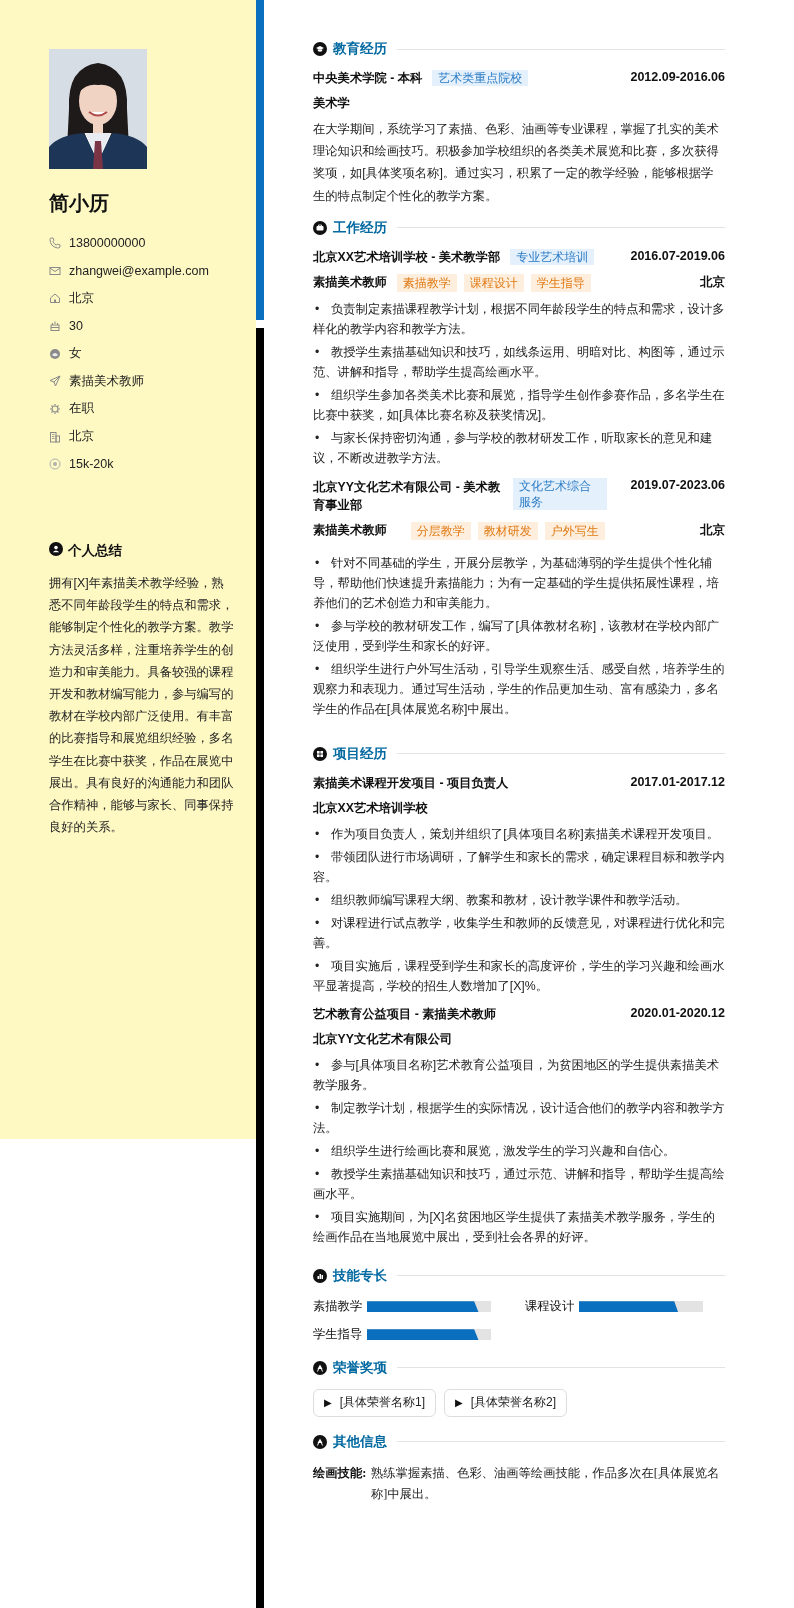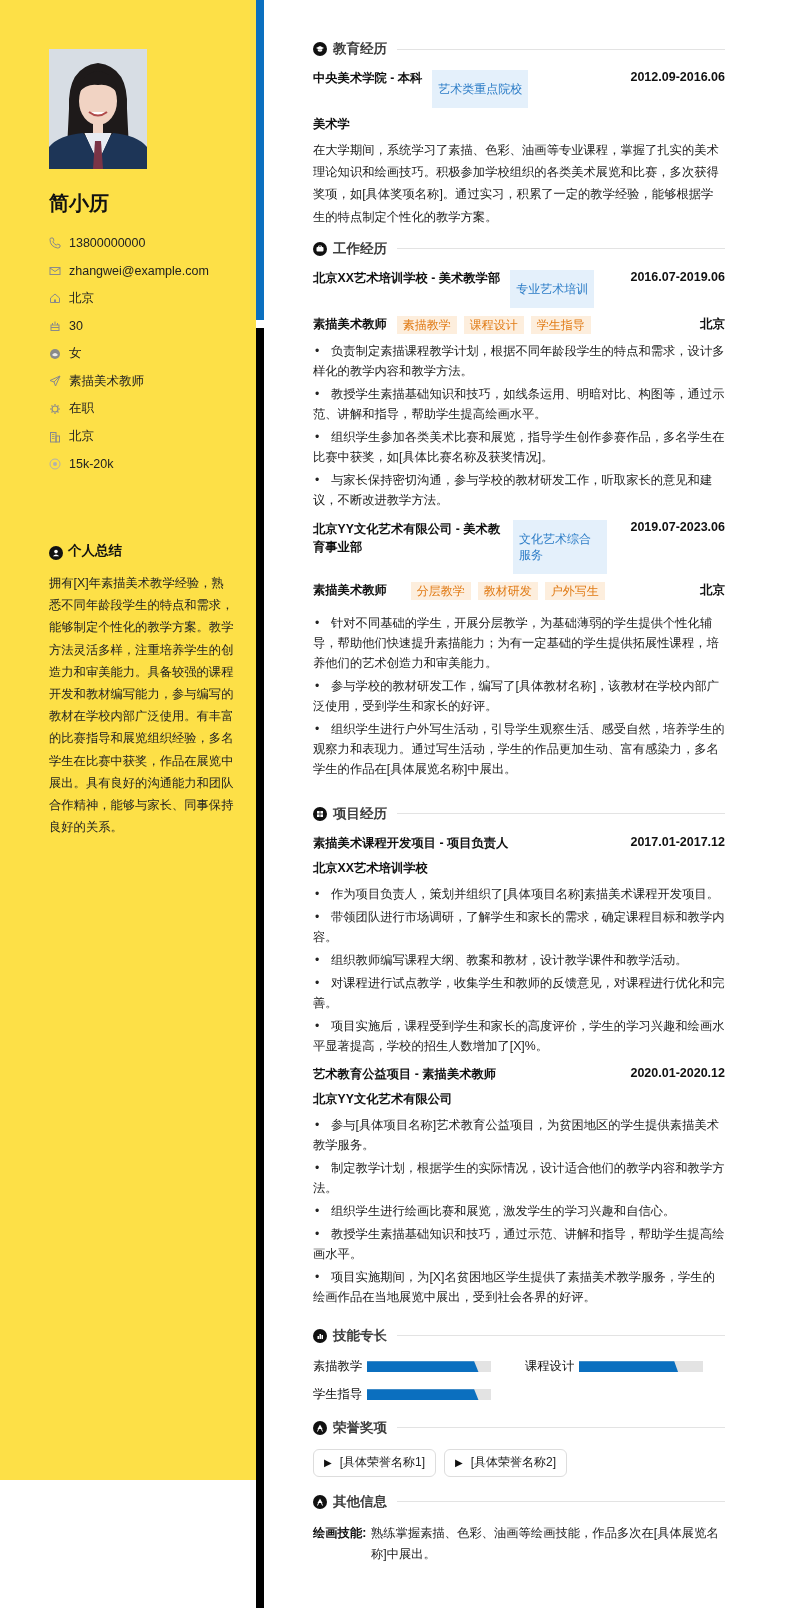--- a/index.html
+++ b/index.html
@@ -1,65 +1,65 @@
 <!DOCTYPE html>
 <html><head>
 <meta charset="utf-8">
 <style>
   * { box-sizing: border-box; margin: 0; padding: 0; }
   html, body { width: 794px; height: 1608px; background: #ffffff; overflow: hidden; }
   body { font-family: "Liberation Sans", "DejaVu Sans", sans-serif; color: #222; position: relative; }
 
-  .sidebar { position: absolute; left: 0; top: 0; width: 256px; height: 1480px; background: #fde047; }
+  .sidebar { position: absolute; left: 0; top: 0; width: 256px; height: 1139px; background: #fef9c3; }
   .divider-blue { position: absolute; left: 256px; top: 0; width: 8px; height: 320px; background: #0b6fbf; }
   .divider-black { position: absolute; left: 256px; top: 328px; width: 8px; height: 1280px; background: #000; }
 
   .photo { position: absolute; left: 49px; top: 49px; width: 98px; height: 120px; background: #d7dde4; overflow: hidden; }
   .photo svg { display: block; }
 
   .name { position: absolute; left: 49px; top: 190px; font-size: 20px; font-weight: bold; color: #111; }
 
   .info-list { position: absolute; left: 49px; top: 229px; }
   .info-item { display: flex; align-items: center; height: 27.7px; font-size: 12.5px; color: #222; }
   .info-icon { width: 12px; height: 12px; margin-right: 8px; color: #8a8a8a; display: inline-flex; align-items: center; justify-content: center; }
   .info-icon svg { width: 12px; height: 12px; }
 
-  .summary-title { position: absolute; left: 49px; top: 542px; display: flex; align-items: flex-end; font-size: 13.5px; font-weight: bold; color: #111; }
+  .summary-title { position: absolute; left: 49px; top: 542px; display: flex; align-items: flex-start; font-size: 13.5px; font-weight: bold; color: #111; }
   .summary-title .sec-icon { margin-right: 5px; }
   .summary-text { position: absolute; left: 49px; top: 572px; width: 185px; font-size: 12.3px; line-height: 22.2px; color: #222; }
 
   .main { position: absolute; left: 313px; top: 38px; width: 412px; }
   .sec-head { display: flex; align-items: center; height: 22px; margin-bottom: 10px; }
   .sec-icon { width: 14px; height: 14px; border-radius: 50%; background: #111; display: inline-flex; align-items: center; justify-content: center; flex-shrink: 0; }
   .sec-icon svg { width: 10px; height: 10px; }
-  .sec-title { font-size: 13.5px; font-weight: bold; color: #404040; margin-left: 6px; white-space: nowrap; }
+  .sec-title { font-size: 13.5px; font-weight: bold; color: #0369a1; margin-left: 6px; white-space: nowrap; }
   .sec-line { flex: 1; height: 1px; background: #e3e3e3; margin-left: 10px; }
 
   .row { display: flex; justify-content: space-between; align-items: flex-start; font-size: 12.3px; }
   .row-left { display: flex; align-items: flex-start; }
   .bold { font-weight: bold; color: #111; }
   .date { font-weight: bold; color: #111; font-size: 12.5px; white-space: nowrap; }
-  .tag-blue { background: #e4f0fb; color: #2a7bc6; font-size: 12px; padding: 11px 6px; margin-left: 10px; line-height: 16px; }
+  .tag-blue { background: #e4f0fb; color: #2a7bc6; font-size: 12px; padding: 0 6px; margin-left: 10px; line-height: 16px; }
   .tag-orange { background: #fdeedd; color: #e07a14; font-size: 12px; padding: 1px 6px; margin-left: 7px; line-height: 16px; }
   .para { font-size: 12.3px; line-height: 22.2px; color: #222; }
   .bullets { list-style: none; font-size: 12.3px; line-height: 20px; color: #222; }
   .bullets li { margin-bottom: 3px; }
   .bullets li::before { content: "•"; display: inline-block; width: 16px; padding-left: 2px; }
 
   .skills { display: grid; grid-template-columns: 212px 200px; row-gap: 8px; margin-top: 4px; }
   .skill { display: flex; align-items: center; font-size: 12.3px; height: 20px; }
   .skill-label { width: 54px; color: #111; }
   .skill-track { width: 124px; height: 11px; background: #e3e3e3; position: relative; overflow: hidden; }
   .skill-fill { position: absolute; left: 0; top: 0; height: 11px; background: #0b6fbf; clip-path: polygon(0 0, 96% 0, 100% 100%, 0 100%); }
 
   .honors { display: flex; gap: 8px; margin-top: 2px; }
   .honor { display: flex; align-items: center; border: 1px solid #ddd; border-radius: 6px; height: 28px; padding: 0 10px; font-size: 12px; color: #222; background: #fff; }
   .honor .tri { font-size: 10px; margin-right: 8px; color: #111; }
 
-  .other-row { display: flex; font-size: 12.3px; line-height: 21px; }
+  .other-row { display: flex; font-size: 12.3px; line-height: 21px; font-family: Liberation Serif, serif; }
   .other-label { font-weight: bold; width: 58px; flex-shrink: 0; color: #111; }
 </style>
 </head>
 <body>
 
 <div class="sidebar">
   <div class="photo">
     <svg width="98" height="120" viewBox="0 0 98 120">
       <rect width="98" height="120" fill="#d7dde4"></rect>
       <path d="M20 60 Q18 18 49 14 Q80 18 78 60 L80 100 L18 100 Z" fill="#1e1a1a"></path>

